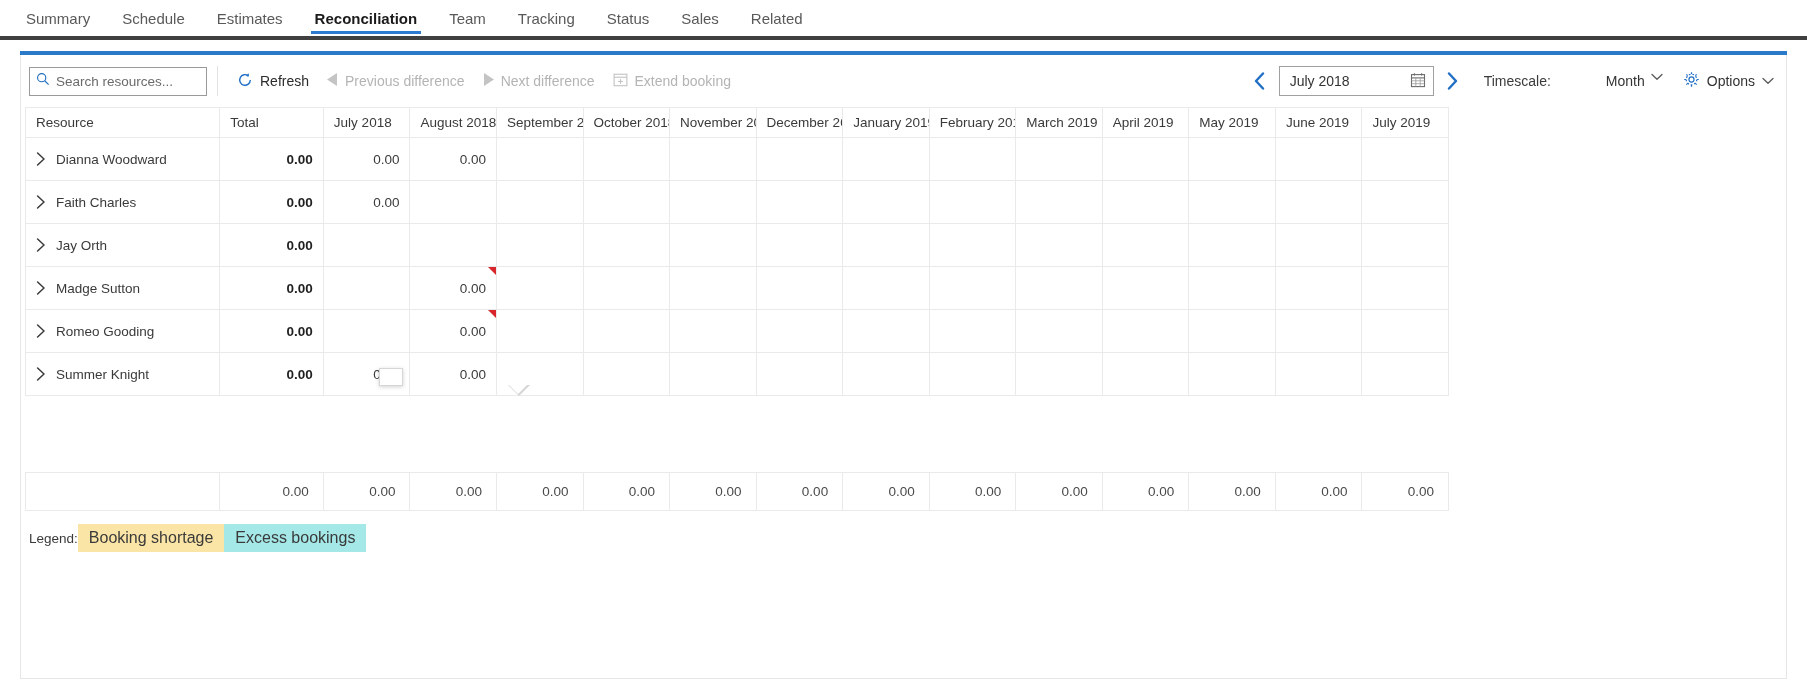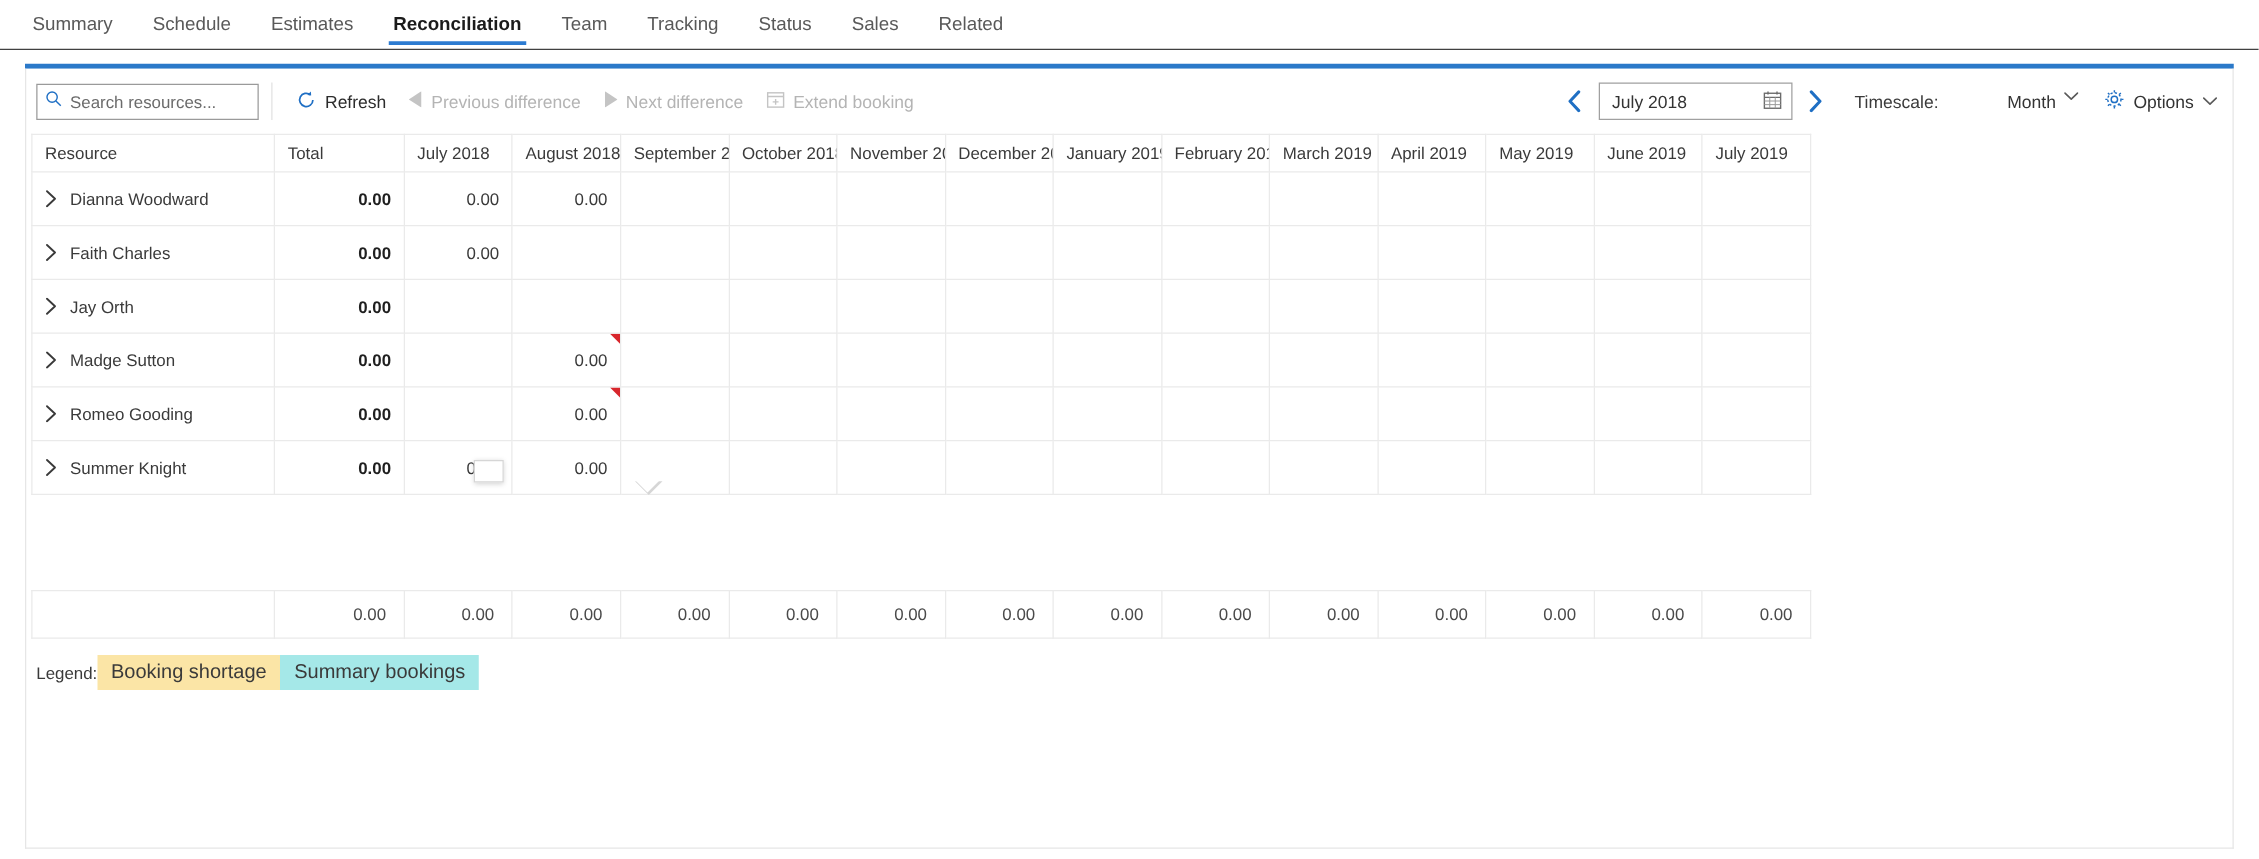--- a/index.html
+++ b/index.html
@@ -12,21 +12,21 @@
     overflow: hidden;
   }
 
   
   .tabstrip {
     height: 40px;
     display: flex;
     align-items: center;
     padding-left: 10px;
     background: #ffffff;
-    border-bottom: 1px solid #404040;
+    border-bottom: 4px solid #404040;
   }
   .tab {
     position: relative;
     height: 40px;
     display: flex;
     align-items: center;
     padding: 0 16px;
     font-size: 15px;
     color: #595959;
     cursor: pointer;
@@ -637,21 +637,21 @@
               <td>0.00</td>
               <td>0.00</td>
               <td>0.00</td>
             </tr>
           </tbody>
       </table>
 
       <div class="legend">
         <span>Legend:</span>
         <span class="chip" style="background: rgb(251, 229, 166);">Booking shortage</span>
-        <span class="chip" style="background: rgb(165, 232, 232);">Summary bookings</span>
+        <span class="chip" style="background: rgb(165, 232, 232);">Excess bookings</span>
       </div>
 
       <div class="tooltip">
         <span class="tail"></span>
         <span class="tail-in"></span>
       </div>
     </div>
 
   </div>
 </div>

